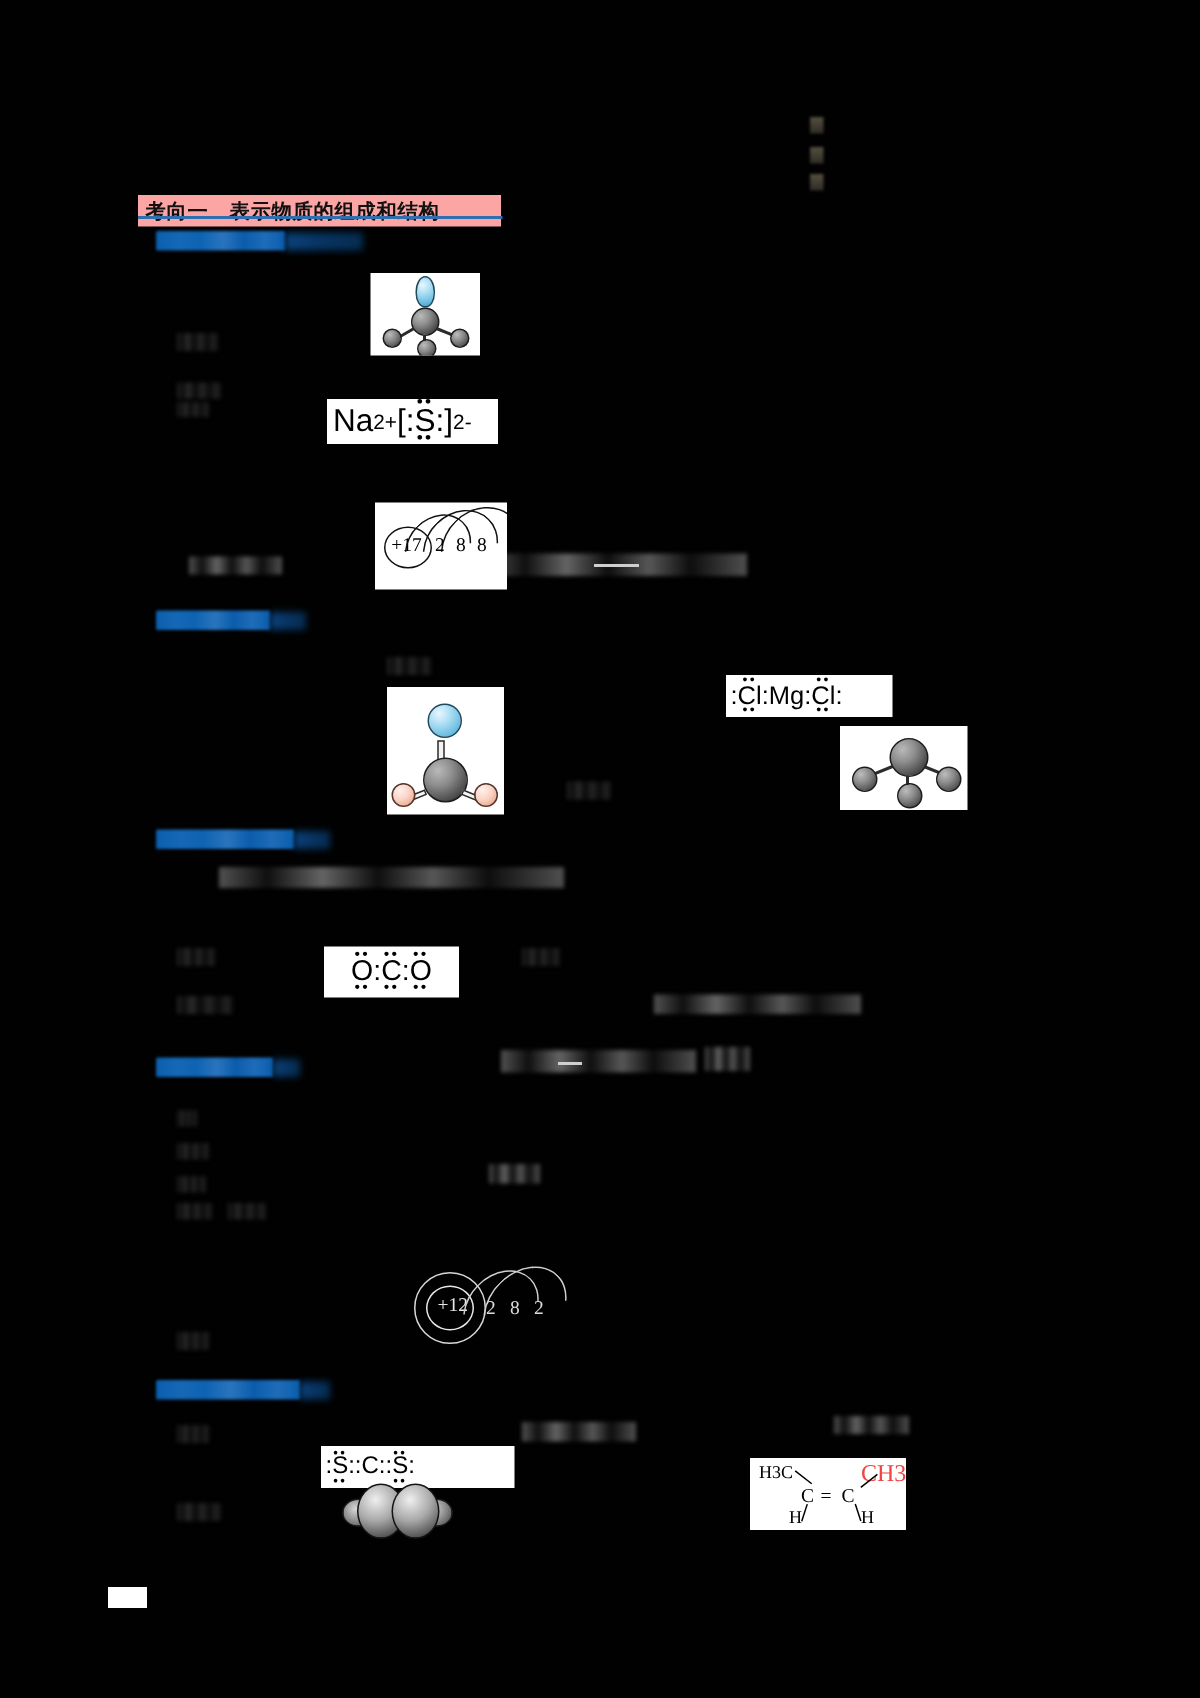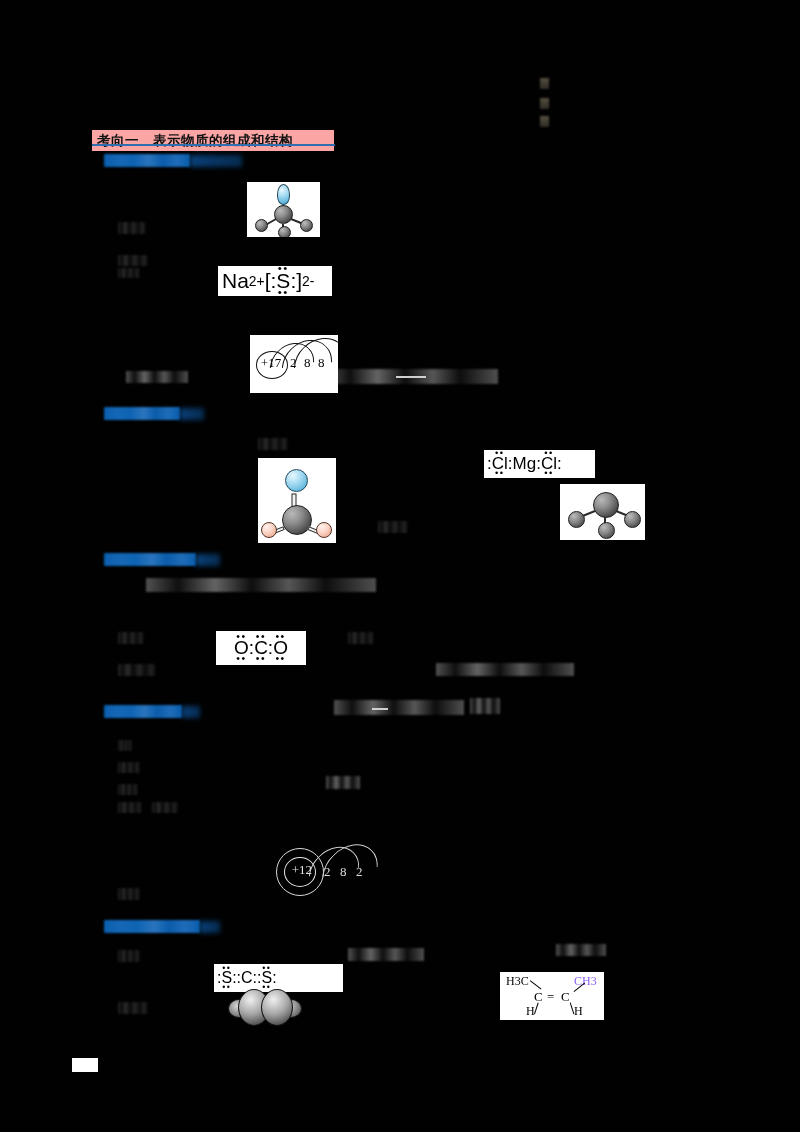--- a/index.html
+++ b/index.html
@@ -269,21 +269,21 @@
     <div class="atom" style="left:0px;top:11px;width:20px;height:17px;background:radial-gradient(circle at 40% 35%,#d8d8d8,#7d7d7d 60%,#3b3b3b);border:1px solid #1a1a1a;"></div>
     <div class="atom" style="left:52px;top:11px;width:20px;height:17px;background:radial-gradient(circle at 40% 35%,#d8d8d8,#7d7d7d 60%,#3b3b3b);border:1px solid #1a1a1a;"></div>
     <div class="atom" style="left:10px;top:1px;width:30px;height:35px;background:radial-gradient(circle at 38% 28%,#efefef,#a8a8a8 45%,#4a4a4a 85%,#2a2a2a);border:1px solid #141414;"></div>
     <div class="atom" style="left:33px;top:1px;width:30px;height:35px;background:radial-gradient(circle at 38% 28%,#efefef,#a8a8a8 45%,#4a4a4a 85%,#2a2a2a);border:1px solid #141414;"></div>
   </div>
 
   <div class="fig" style="left:500px;top:972px;width:104px;height:48px;">
     <div style="position:absolute;left:6px;top:2px;font-size:12px;color:#000;">
       <span>H3C</span>
     </div>
-    <div style="position:absolute;left:74px;top:2px;font-size:12px;color:#8b5cf6;">
+    <div style="position:absolute;left:74px;top:2px;font-size:16px;color:#ef4444;">
       <span>CH3</span>
     </div>
     <div style="position:absolute;left:30px;top:8px;width:14px;height:1.4px;background:#000;transform:rotate(38deg);transform-origin:0 50%;"></div>
     <div style="position:absolute;left:74px;top:19px;width:14px;height:1.4px;background:#000;transform:rotate(-38deg);transform-origin:0 50%;"></div>
     <div style="position:absolute;left:34px;top:17px;font-size:13px;color:#000;">
       <span>C</span>
     </div>
     <div style="position:absolute;left:47px;top:17px;font-size:13px;color:#000;">
       <span>=</span>
     </div>

